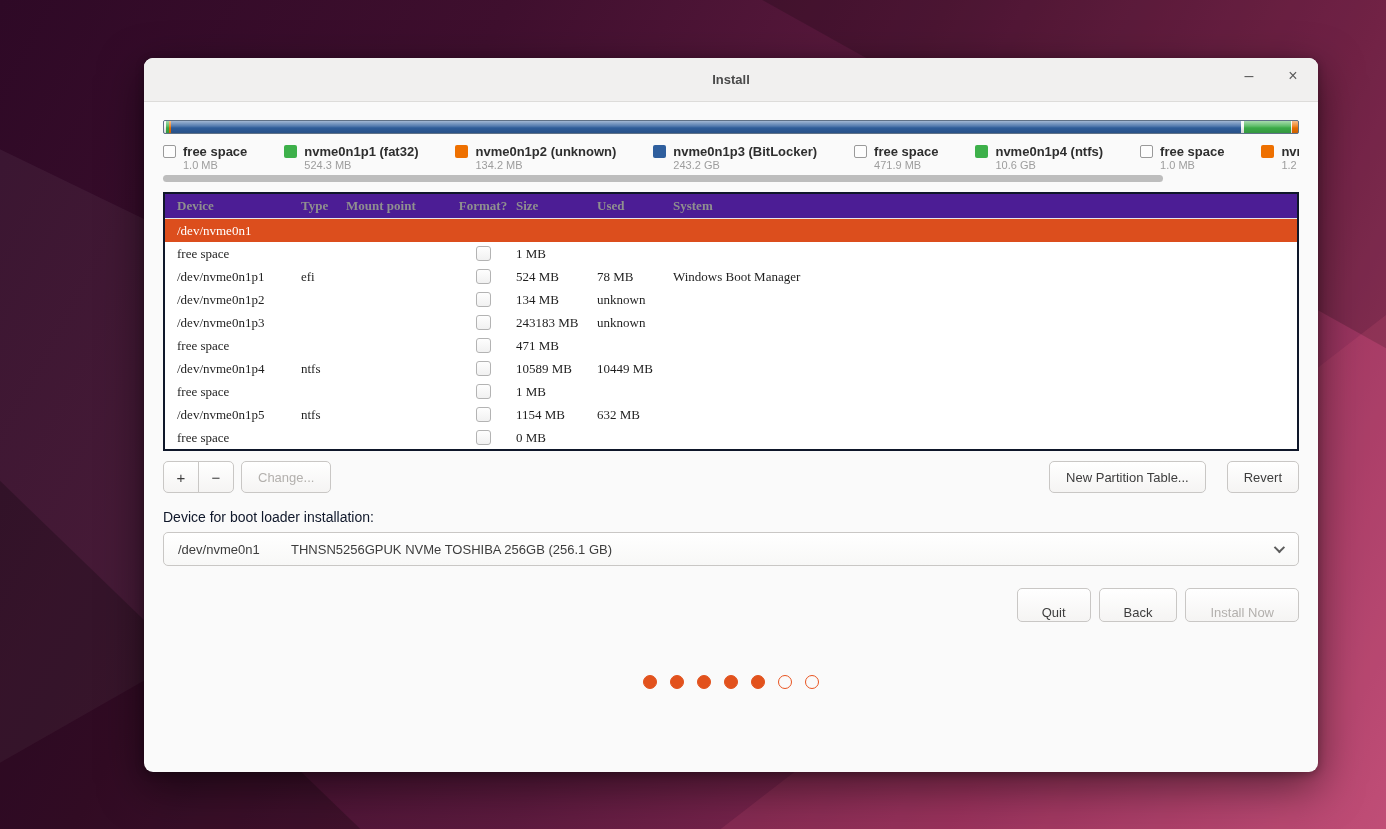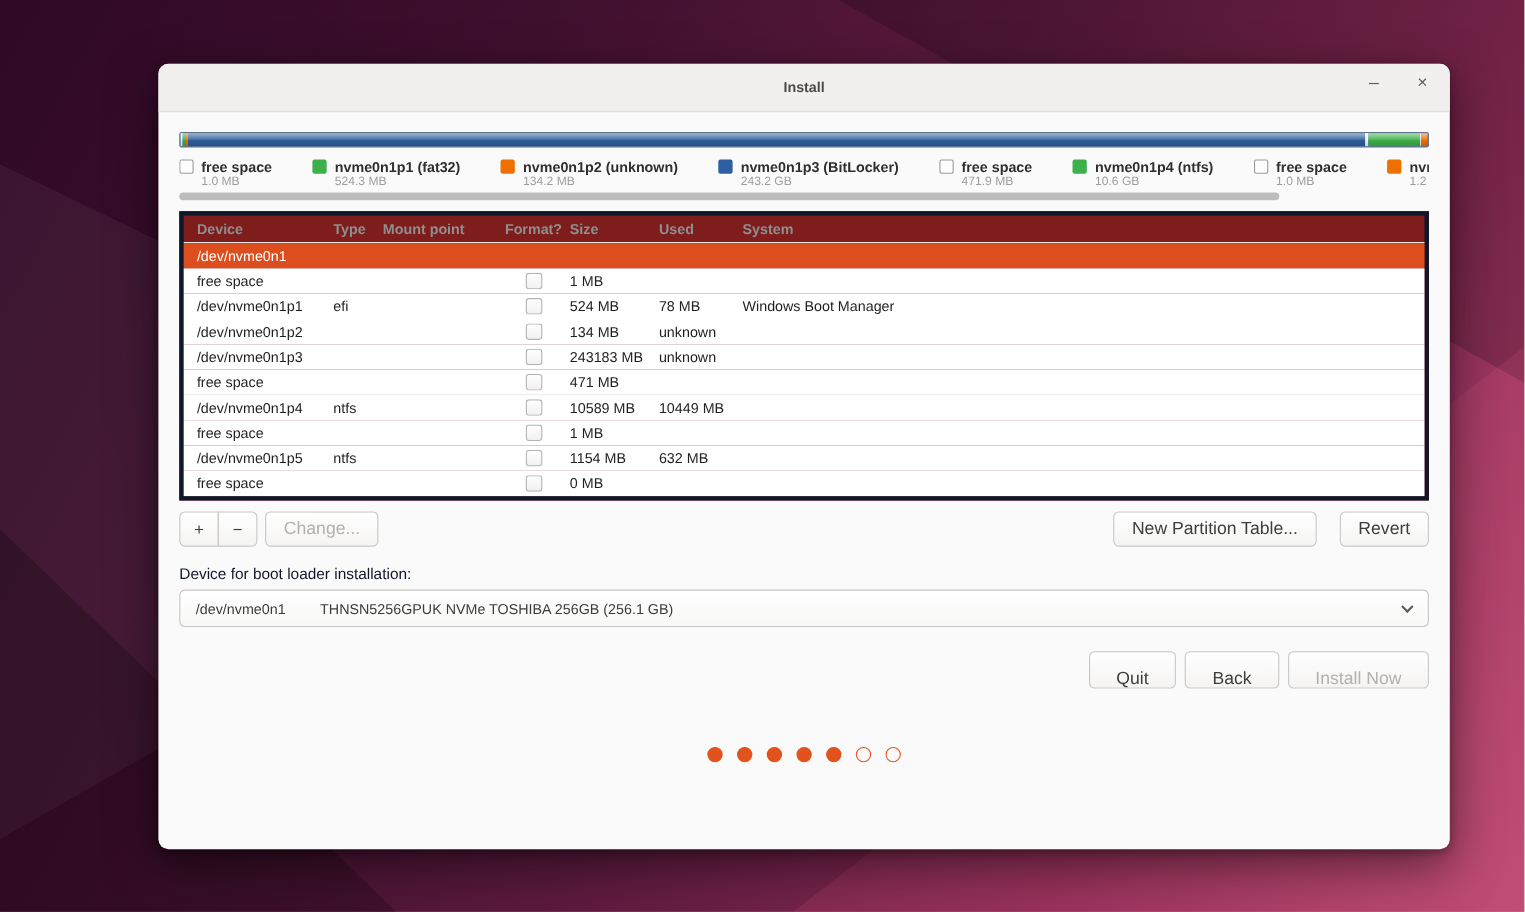--- a/index.html
+++ b/index.html
@@ -56,37 +56,37 @@
   .swatch { width:13px; height:13px; border-radius:2px; margin-top:1px; }
   .swatch.bordered { border:1px solid #9a9a9a; background:#fdfdfd; }
   .legend-text { display:flex; flex-direction:column; }
   .legend-label { font-size:13px; font-weight:bold; color:#2e2e2e; line-height:15px; }
   .legend-size { font-size:11px; color:#9d9d9d; line-height:13px; }
 
   .legend-scrollbar { margin-top:3px; height:7px; border-radius:4px; background:transparent; position:relative; }
   .legend-scrollbar .thumb { position:absolute; left:0; top:0; height:7px; width:88%; border-radius:4px; background:#bdbdbd; }
 
   
-  .ptable { margin-top:10px; background:#7f1d1d; border:4px solid #0f172a; }
+  .ptable { margin-top:10px; background:#4c1d95; border:2px solid #0f172a;font-family:Liberation Serif, serif; }
   .thead, .trow { display:grid; grid-template-columns:136px 45px 104px 66px 81px 76px 1fr; align-items:center; }
   .thead { height:25px; border-bottom:1px solid #e6e6e6; }
   .thead .hcell { font-size:13px; font-weight:bold; color:#8f8f8f; }
   .trow { height:23px; background:#ffffff; font-size:13px; color:#1f1f1f; cursor:default; }
   .trow.selected { background:#dc4e1d; color:#ffffff; }
   .cell, .hcell { overflow:hidden; white-space:nowrap; }
   .c0 { padding-left:12px; }
   .c3 { display:flex; justify-content:center; }
   .checkbox {
     width:15px; height:15px; border:1px solid #b3b3b3; border-radius:3px;
     background:linear-gradient(#fefefe,#f1f1f1); display:inline-block;
   }
 
   
   .btn {
-    height:32px; padding:0 16px; font-size:16px; color:#3d3d3d; font-family:inherit;
+    height:32px; padding:0 16px; font-size:13px; color:#3d3d3d; font-family:inherit;
     background:linear-gradient(#ffffff,#f5f4f3); border:1px solid #c9c7c5; border-radius:5px; cursor:pointer;
   }
   .btn.disabled { color:#b3b0ad; cursor:default; }
   .toolbar-row { margin-top:10px; display:flex; justify-content:space-between; align-items:center; }
   .toolbar-left { display:flex; align-items:center; }
   .btn-group { display:inline-flex; }
   .btn-group .btn { width:36px; padding:0; font-size:15px; }
   .btn-group .btn:first-child { border-radius:5px 0 0 5px; }
   .btn-group .btn:last-child { border-radius:0 5px 5px 0; margin-left:-1px; }
   .change-btn { margin-left:7px; }

